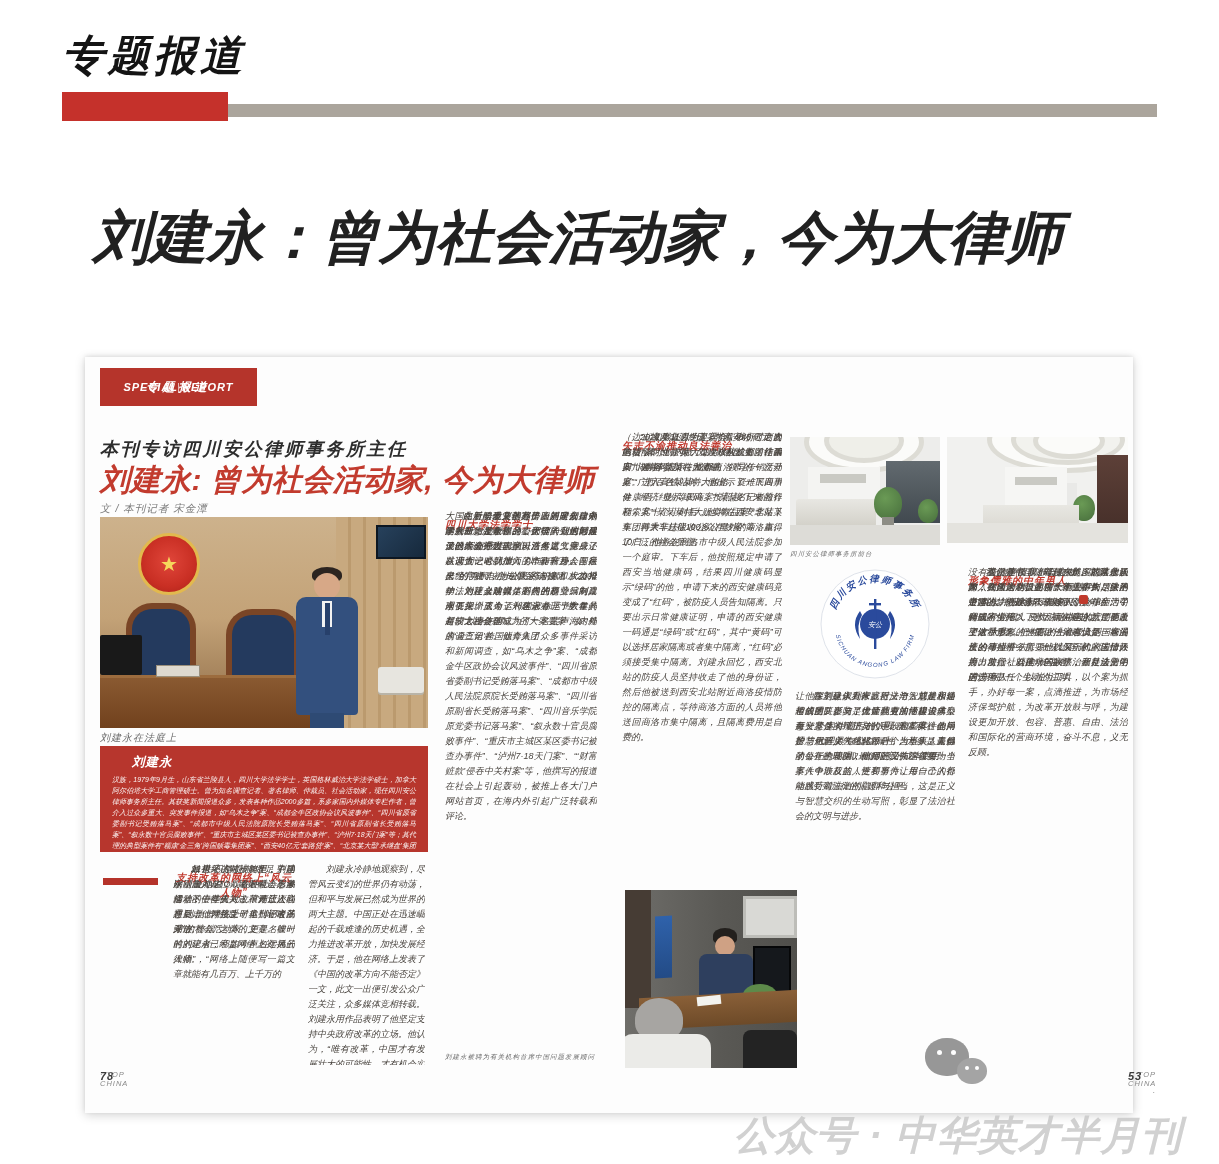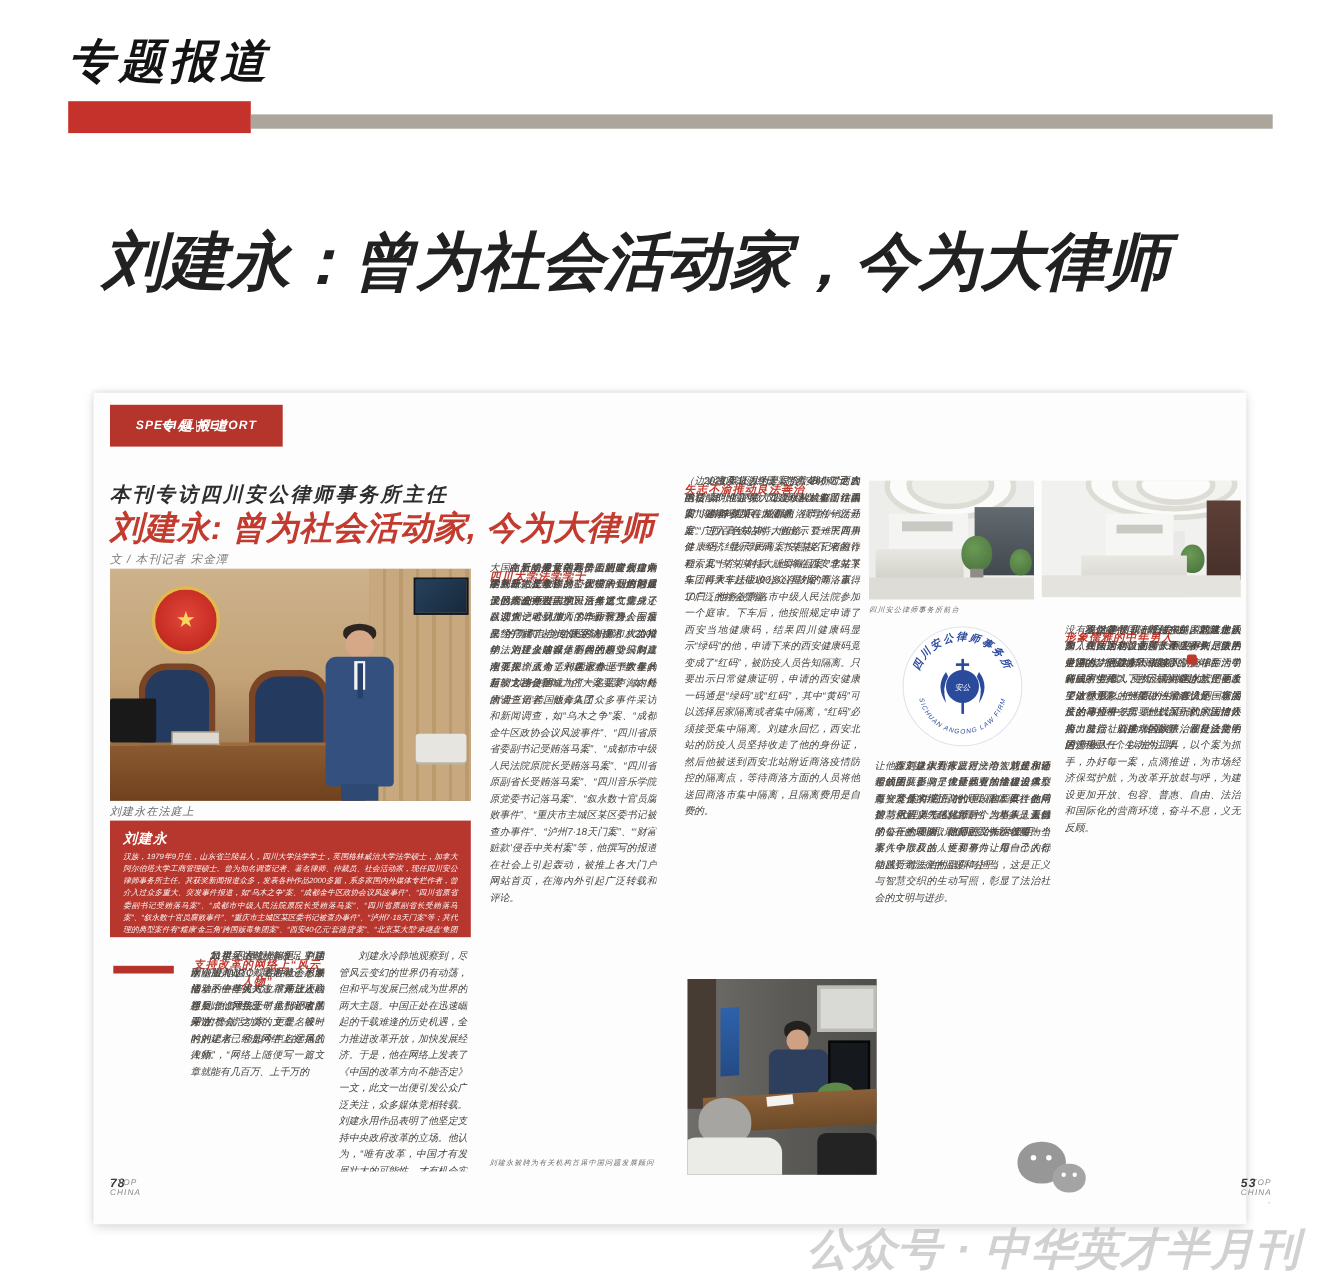--- a/index.html
+++ b/index.html
@@ -35,21 +35,21 @@
   .col p{margin:0 0 5px;text-indent:2em;position:static;}
   .col p.noind{text-indent:0;}
   .subhead{position:static;display:block;color:#c13a2f;font-weight:bold;font-size:10px;
            text-align:center;letter-spacing:1px;margin:8px 0 8px;text-indent:0;}
   .endmark{display:inline-block;width:9px;height:9px;background:#c0392b;border-radius:2px;
            margin-left:3px;vertical-align:-1px;position:static;}
 
   
   #bio-box{left:15px;top:389px;width:328px;height:106px;background:#b7362d;box-sizing:border-box;
            padding:8px 12px;overflow:hidden;}
-  #bio-name{position:static;display:block;color:#fff;font-size:12.5px;font-weight:bold;margin-bottom:3px;letter-spacing:1px;}
+  #bio-name{position:static;display:block;color:#fff;font-size:12.5px;font-weight:bold;margin-bottom:3px;letter-spacing:1px;margin-left:20px;}
   #bio-text{position:static;display:block;color:rgba(255,255,255,.95);font-size:7px;line-height:11px;text-align:justify;}
 
   #red-dash{left:18px;top:521px;width:55px;height:7px;background:#b5332a;}
 
   .footer{font-size:7.5px;color:#8a8a8a;letter-spacing:1px;}
   .footer b{font-size:11px;color:#3a3a3a;}
 
   
   #court-photo{left:15px;top:160px;width:328px;height:211px;overflow:hidden;
      background:linear-gradient(180deg,#cdb28c 0%,#c3a277 48%,#a3815a 78%,#a98a62 100%);}

